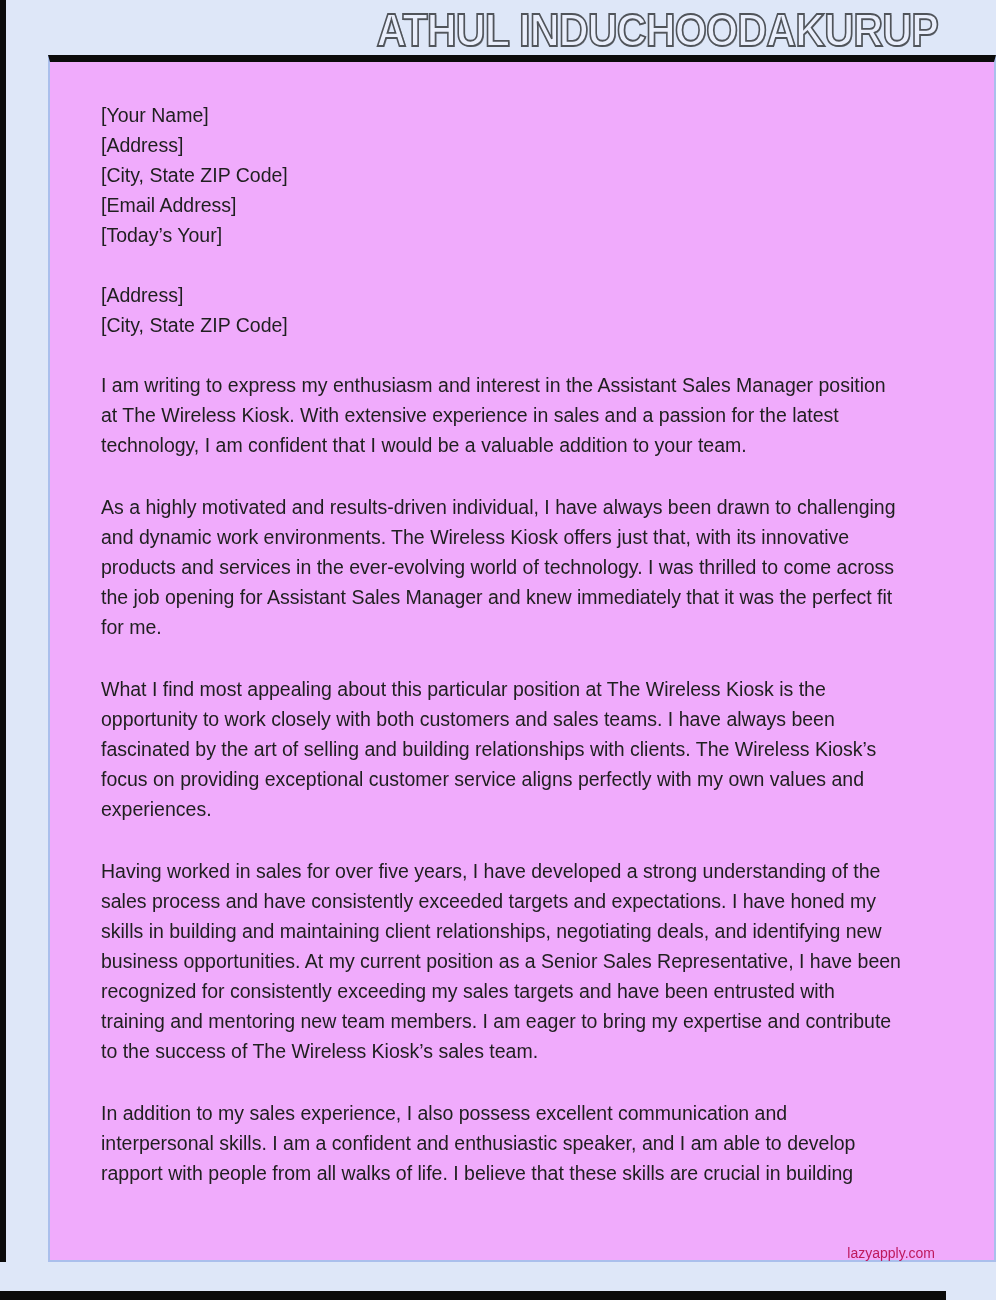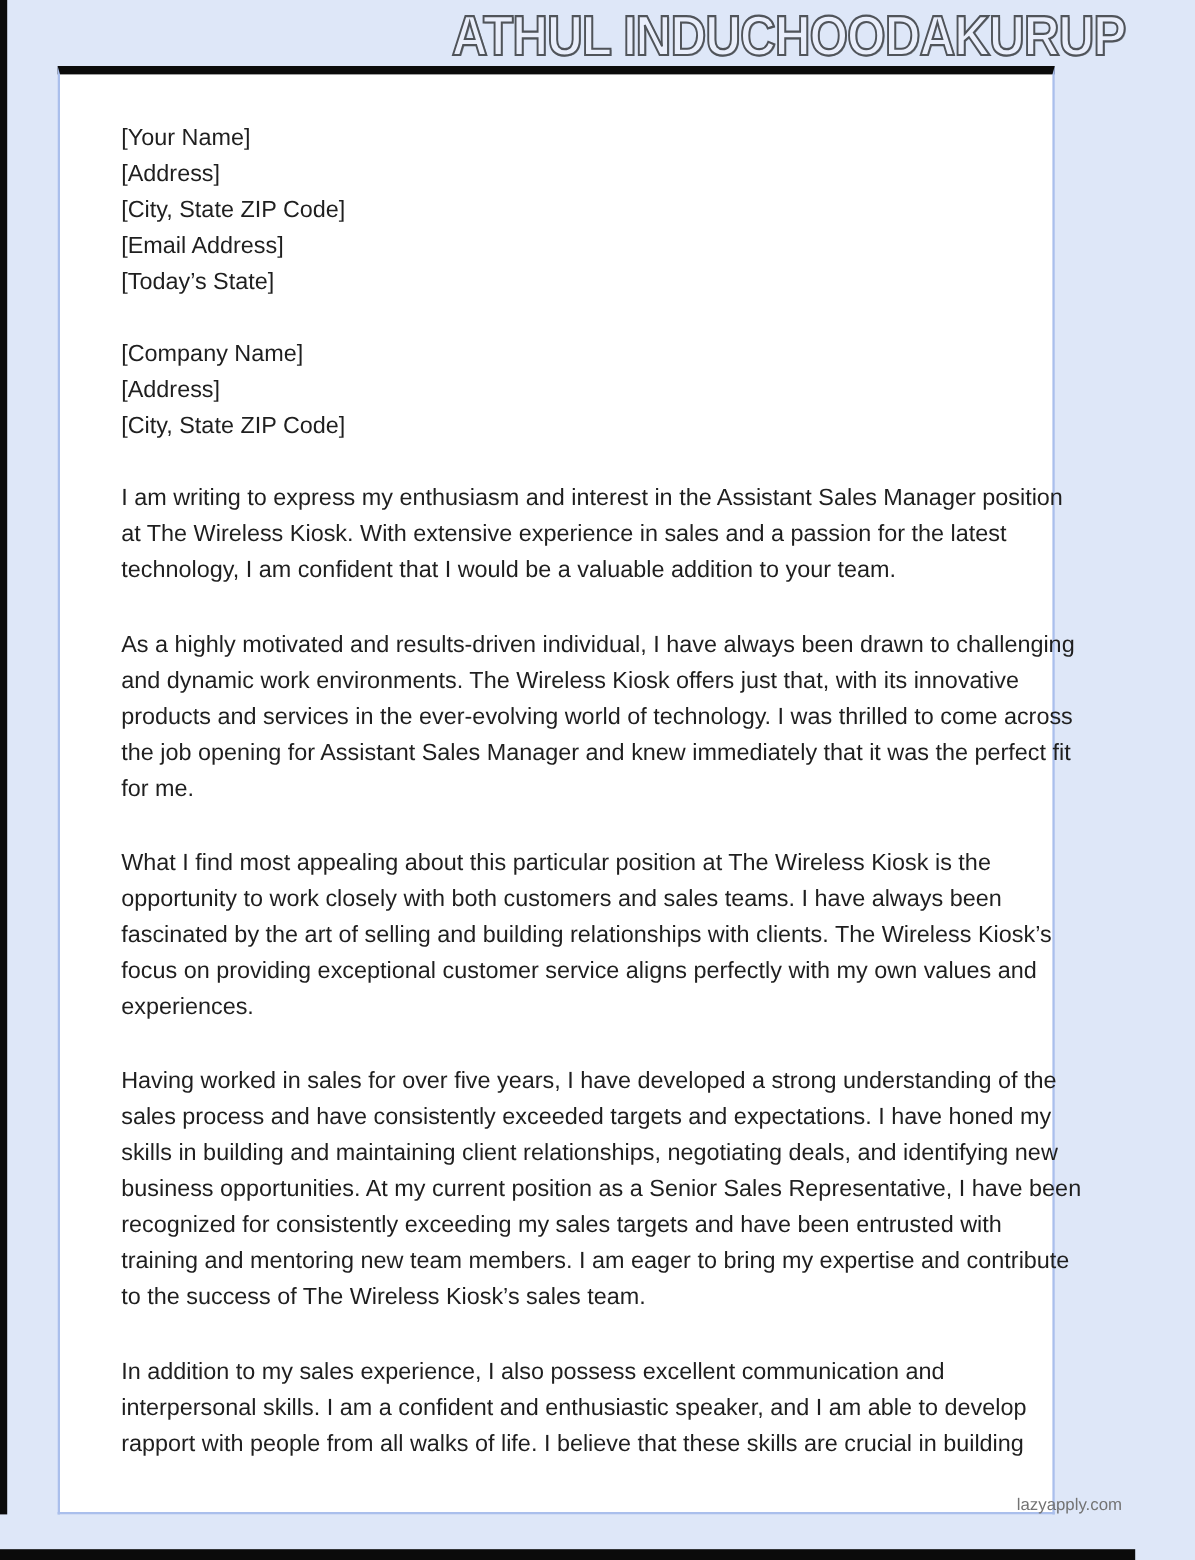--- a/index.html
+++ b/index.html
@@ -44,24 +44,24 @@
     transform: scaleX(0.88);
     transform-origin: right center;
     line-height: 48px;
   }
 
   
   .sheet {
     position: absolute;
     left: 48px;
     top: 55px;
-    width: 831px;
+    width: 948px;
     height: 1207px;
     box-sizing: border-box;
-    background: #ffffff;
+    background: #f0abfc;
     border: 2px solid #aabfec;
     border-top: 7px solid #0b0b0b;
     overflow: visible;
   }
 
   .letter-body {
     padding: 38px 0 0 51px;
     width: 800px;
     font-size: 19.5px;
     font-weight: 300;
@@ -71,46 +71,45 @@
 
   .block { margin: 0 0 30px 0; }
   .line { display: block; }
   .para { margin: 0 0 32px 0; }
 
   .watermark {
     position: absolute;
     top: 1245px;
     right: 61px;
     font-size: 14px;
-    color: #737373;
+    color: #be185d;
     z-index: 5;
     line-height: 16px;
   }
 </style>
 </head>
 <body>
 
 <div class="left-bar"></div>
 <div class="bottom-bar"></div>
 
 <div class="header-name">ATHUL INDUCHOODAKURUP</div>
 
 <div class="sheet">
   <div class="letter-body">
 
     <div class="block">
       <span class="line">[Your Name]</span>
       <span class="line">[Address]</span>
       <span class="line">[City, State ZIP Code]</span>
       <span class="line">[Email Address]</span>
-      <span class="line">[Today’s State]</span>
+      <span class="line">[Today’s Your]</span>
     </div>
 
     <div class="block">
-      <span class="line">[Company Name]</span>
       <span class="line">[Address]</span>
       <span class="line">[City, State ZIP Code]</span>
     </div>
 
 
     <div class="para">I am writing to express my enthusiasm and interest in the Assistant Sales Manager position at The Wireless Kiosk. With extensive experience in sales and a passion for the latest technology, I am confident that I would be a valuable addition to your team.</div>
     <div class="para">As a highly motivated and results-driven individual, I have always been drawn to challenging and dynamic work environments. The Wireless Kiosk offers just that, with its innovative products and services in the ever-evolving world of technology. I was thrilled to come across the job opening for Assistant Sales Manager and knew immediately that it was the perfect fit for me.</div>
     <div class="para">What I find most appealing about this particular position at The Wireless Kiosk is the opportunity to work closely with both customers and sales teams. I have always been fascinated by the art of selling and building relationships with clients. The Wireless Kiosk’s focus on providing exceptional customer service aligns perfectly with my own values and experiences.</div>
     <div class="para">Having worked in sales for over five years, I have developed a strong understanding of the sales process and have consistently exceeded targets and expectations. I have honed my skills in building and maintaining client relationships, negotiating deals, and identifying new business opportunities. At my current position as a Senior Sales Representative, I have been recognized for consistently exceeding my sales targets and have been entrusted with training and mentoring new team members. I am eager to bring my expertise and contribute to the success of The Wireless Kiosk’s sales team.</div>
     <div class="para">In addition to my sales experience, I also possess excellent communication and interpersonal skills. I am a confident and enthusiastic speaker, and I am able to develop rapport with people from all walks of life. I believe that these skills are crucial in building</div>

